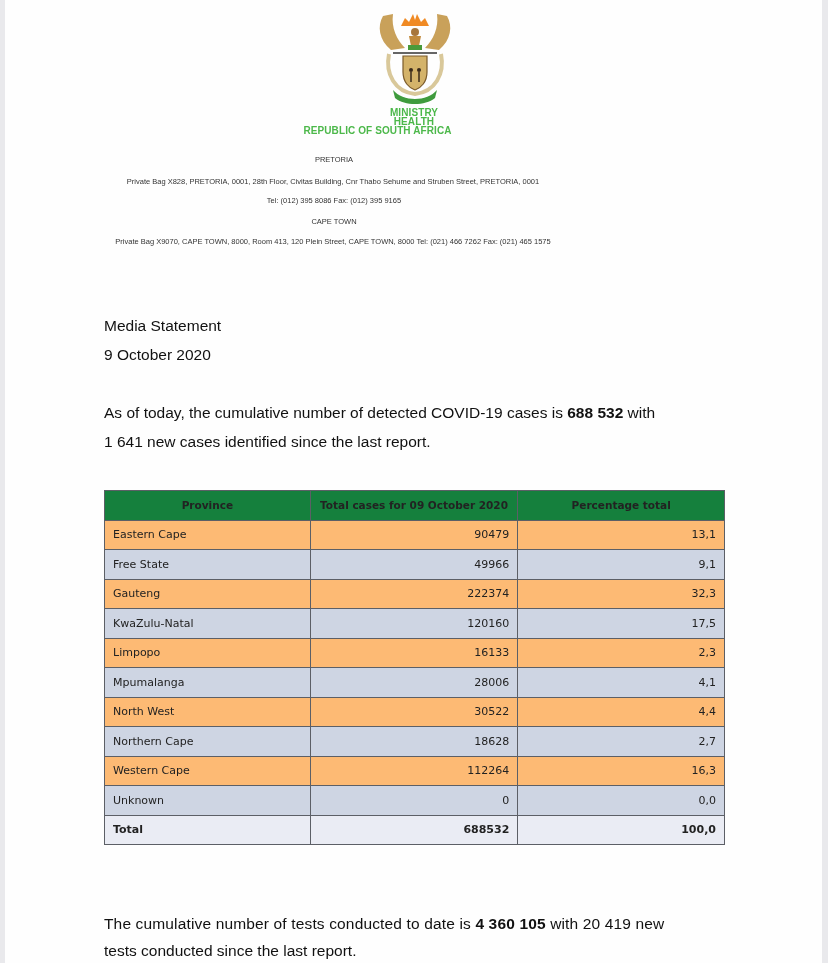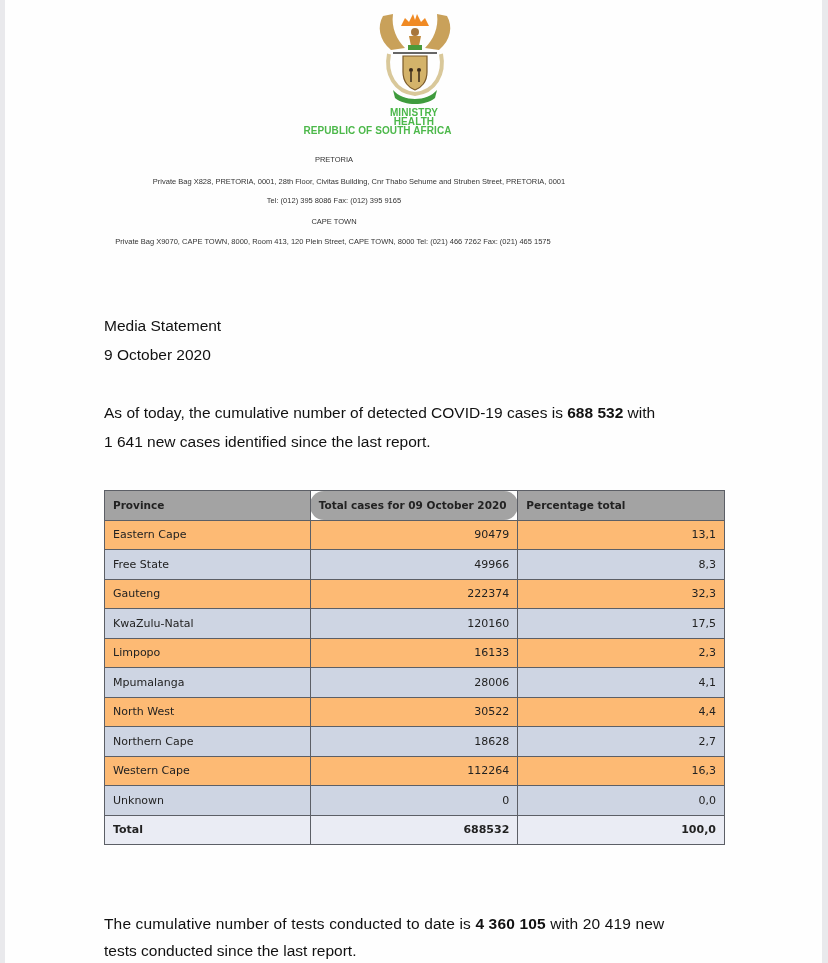--- a/index.html
+++ b/index.html
@@ -30,26 +30,26 @@
   }
   .body-text b { font-weight: bold; margin-top: 44px; }
   table.cases {
     position: absolute; left: 104px; top: 490px; width: 621px;
     border-collapse: collapse;
     font-family: "DejaVu Sans", sans-serif; font-size: 11px; color: #222;
   }
   table.cases th, table.cases td {
     border: 1.3px solid #5c5f66; height: 29.5px; padding: 0 8px; box-sizing: border-box;
   }
-  table.cases th { background: #a3a3a3; font-weight: bold; font-size: 10.5px; text-align: left; }
+  table.cases th { background: #15803d; font-weight: bold; font-size: 10.5px; text-align: center; }
   table.cases td.num { text-align: right; }
   table.cases tr.odd td { background: #fdba74; }
   table.cases tr.even td { background: #ced5e3; margin-left: 16px; }
   table.cases tr.total td { background: #eaecf4; font-weight: bold; }
-  .c1 { width: 206px; } .c2 { width: 208px; border-radius: 14px; } .c3 { width: 207px; }
+  .c1 { width: 206px; } .c2 { width: 208px; } .c3 { width: 207px; }
 </style>
 </head>
 <body>
 
 <div class="page"></div>
 
 <svg class="crest" viewBox="0 0 80 102">
 
   <path d="M8 12 C2 22,4 36,16 46 L30 44 C22 36,16 24,18 10 Z" fill="#c9a15a"></path>
   <path d="M72 12 C78 22,76 36,64 46 L50 44 C58 36,64 24,62 10 Z" fill="#c9a15a"></path>
@@ -70,21 +70,21 @@
   <line x1="44" y1="68" x2="44" y2="78" stroke="#3a2a1a" stroke-width="1.5"></line>
 
   <path d="M18 86 C28 98,52 98,62 86 L60 94 C50 102,30 102,20 94 Z" fill="#3f9b3d"></path>
 </svg>
 
 <div class="ministry" style="top:108px;">MINISTRY</div>
 <div class="ministry" style="top:117px;">HEALTH</div>
 <div class="ministry" style="top:126px; left:0; width:755px;">REPUBLIC OF SOUTH AFRICA</div>
 
 <div class="addr" style="top:155px;">PRETORIA</div>
-<div class="addr" style="top:177px; left:-1px;padding-left:26px;">Private Bag X828, PRETORIA, 0001, 28th Floor, Civitas Building, Cnr Thabo Sehume and Struben Street, PRETORIA, 0001</div>
+<div class="addr" style="top:177px; left:-1px;">Private Bag X828, PRETORIA, 0001, 28th Floor, Civitas Building, Cnr Thabo Sehume and Struben Street, PRETORIA, 0001</div>
 <div class="addr" style="top:196px;">Tel: (012) 395 8086 Fax: (012) 395 9165</div>
 <div class="addr" style="top:217px;">CAPE TOWN</div>
 <div class="addr" style="top:237px; left:-1px;">Private Bag X9070, CAPE TOWN, 8000, Room 413, 120 Plein Street, CAPE TOWN, 8000 Tel: (021) 466 7262 Fax: (021) 465 1575</div>
 
 <div class="body-text" style="top:316px;">Media Statement</div>
 <div class="body-text" style="top:345px;">9 October 2020</div>
 
 <div class="body-text" style="top:403px;"><span>As of today, the cumulative number of detected COVID-19 cases is </span><b>688 532</b><span> with</span></div>
 <div class="body-text" style="top:432px;">1 641 new cases identified since the last report.</div>
 
@@ -98,21 +98,21 @@
   </thead>
   <tbody id="tbody">
       <tr class="odd">
         <td>Eastern Cape</td>
         <td class="num">90479</td>
         <td class="num">13,1</td>
       </tr>
       <tr class="even">
         <td>Free State</td>
         <td class="num">49966</td>
-        <td class="num">8,3</td>
+        <td class="num">9,1</td>
       </tr>
       <tr class="odd">
         <td>Gauteng</td>
         <td class="num">222374</td>
         <td class="num">32,3</td>
       </tr>
       <tr class="even">
         <td>KwaZulu-Natal</td>
         <td class="num">120160</td>
         <td class="num">17,5</td>

